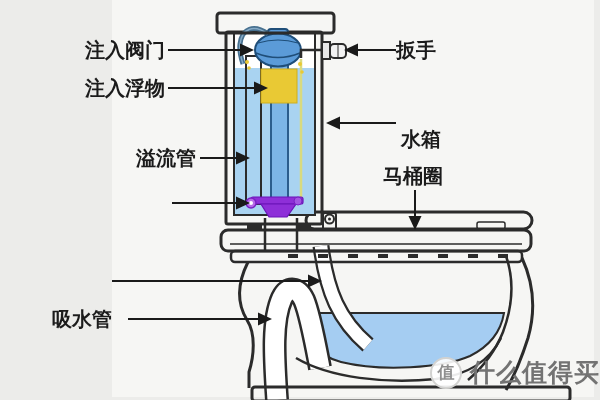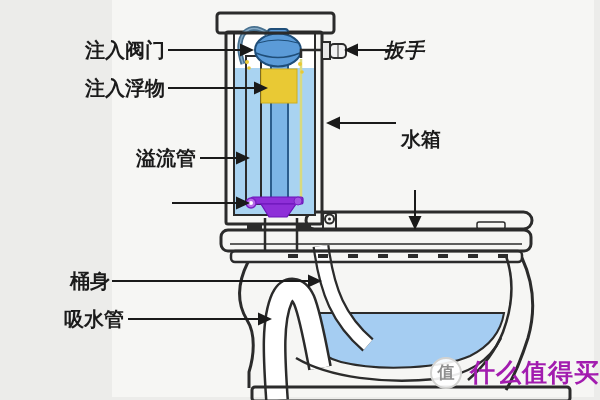--- a/index.html
+++ b/index.html
@@ -29,21 +29,21 @@
   .tube-k{stroke:var(--outline);fill:none;}
   .tube-w{stroke:#ffffff;fill:none;}
   .arrow-ln{stroke:#1a1a1a;stroke-width:2;fill:none;}
   .arrow-hd{fill:#1a1a1a;}
   .dash{fill:var(--outline);}
   
   #wm{position:absolute;left:430px;top:356px;display:flex;align-items:center;}
   #wm-circle{width:28px;height:28px;border-radius:50%;border:2px solid #d2d2d0;
        background:rgba(255,255,255,.9);color:#8f8f8f;font-weight:bold;
        font-size:17px;display:flex;align-items:center;justify-content:center;}
-  #wm-text{margin-left:8px;font-size:25px;font-weight:bold;color:#a21caf;
+  #wm-text{margin-left:8px;font-size:25px;font-weight:bold;color:#737373;
        letter-spacing:1px;}
 </style>
 </head>
 <body>
 
 <div id="stage">
   <div id="canvas-bg"></div>
 
   <svg width="600" height="400" viewBox="0 0 600 400">
 
@@ -195,22 +195,22 @@
       <g>
         <line class="arrow-ln" x1="128" y1="319" x2="258" y2="319"></line>
         <path class="arrow-hd" d="M 272,319 L 258,312.5 L 258,325.5 Z"></path>
       </g>
     </g>
   </svg>
 
   <div class="lbl lbl-r" style="left:60px;top:39px;width:105px;">注入阀门</div>
   <div class="lbl lbl-r" style="left:60px;top:77px;width:105px;">注入浮物</div>
   <div class="lbl lbl-r" style="left:90px;top:147px;width:106px;">溢流管</div>
-  <div class="lbl" style="left:384px;top:39px;font-style:italic;">扳手</div>
+  <div class="lbl" style="left:396px;top:39px;">扳手</div>
   <div class="lbl" style="left:401px;top:128px;">水箱</div>
-  <div class="lbl lbl-r" style="left:40px;top:270px;width:70px;">桶身</div>
-  <div class="lbl lbl-r" style="left:40px;top:308px;width:84px;">吸水管</div>
+  <div class="lbl" style="left:383px;top:165px;">马桶圈</div>
+  <div class="lbl lbl-r" style="left:40px;top:308px;width:84px;text-align:center;">吸水管</div>
 
   <div id="wm">
     <div id="wm-circle">值</div>
     <div id="wm-text">什么值得买</div>
   </div>
 </div>
 
 </body></html>

